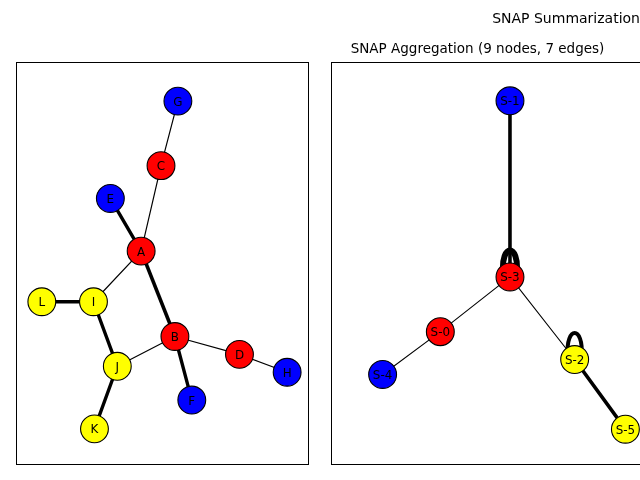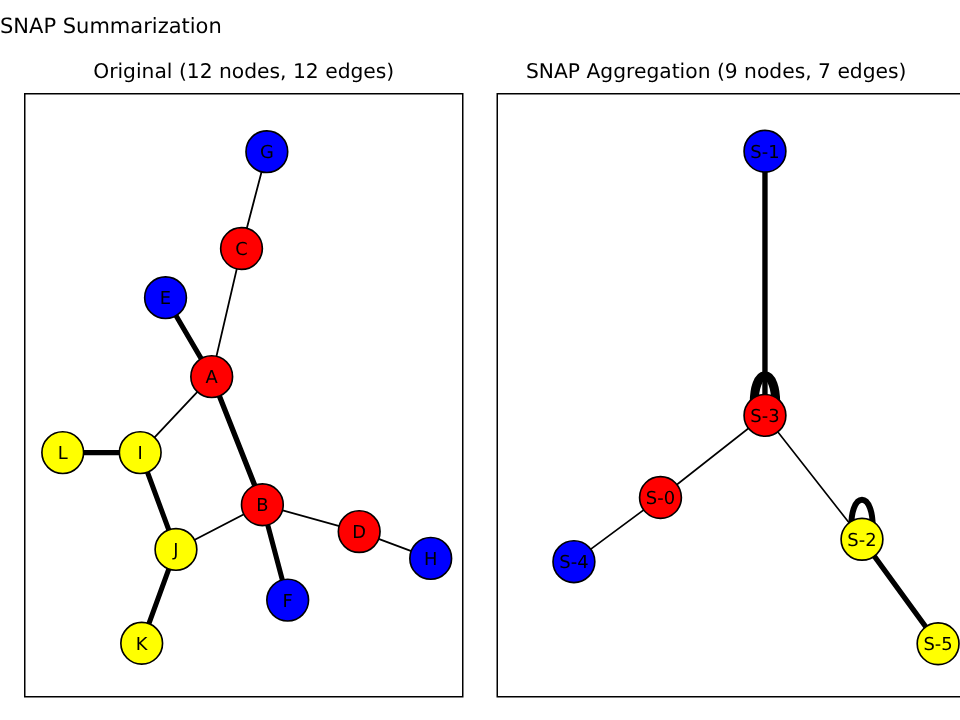--- a/index.html
+++ b/index.html
@@ -13,21 +13,21 @@
     height: 480px;
     background: #ffffff;
     font-family: "DejaVu Sans", sans-serif;
     overflow: hidden;
   }
   #suptitle {
     position: absolute;
     left: 0;
     top: 0;
     width: 640px;
-    text-align: left;
+    text-align: right;
     font-size: 14px;
     color: #000000;
     line-height: 14px;
     top: 11px;
   }
   .panel-title {
     position: absolute;
     text-align: center;
     font-size: 13.5px;
     color: #000000;
@@ -87,21 +87,20 @@
     stroke-linecap: round;
   }
 </style>
 </head>
 <body>
 
 <div id="page">
 
   <div id="suptitle">SNAP Summarization</div>
 
-  <div class="panel-title" id="title-left">Original (12 nodes, 12 edges)</div>
 
   <div class="panel-title" id="title-right">SNAP Aggregation (9 nodes, 7 edges)</div>
 
   <div class="axes" id="axes-left">
     <svg class="graph-svg" id="svg-left" viewBox="0 0 293 403">
         <line x1="162" y1="38" x2="145" y2="103" class="edge-line" stroke-width="1.2" stroke="#000000"></line>
         <line x1="145" y1="103" x2="125" y2="189" class="edge-line" stroke-width="1.2" stroke="#000000"></line>
         <line x1="94" y1="136" x2="125" y2="189" class="edge-line" stroke-width="3.4" stroke="#000000"></line>
         <line x1="125" y1="189" x2="77" y2="240" class="edge-line" stroke-width="1.2" stroke="#000000"></line>
         <line x1="125" y1="189" x2="159" y2="275" class="edge-line" stroke-width="3.6" stroke="#000000"></line>

